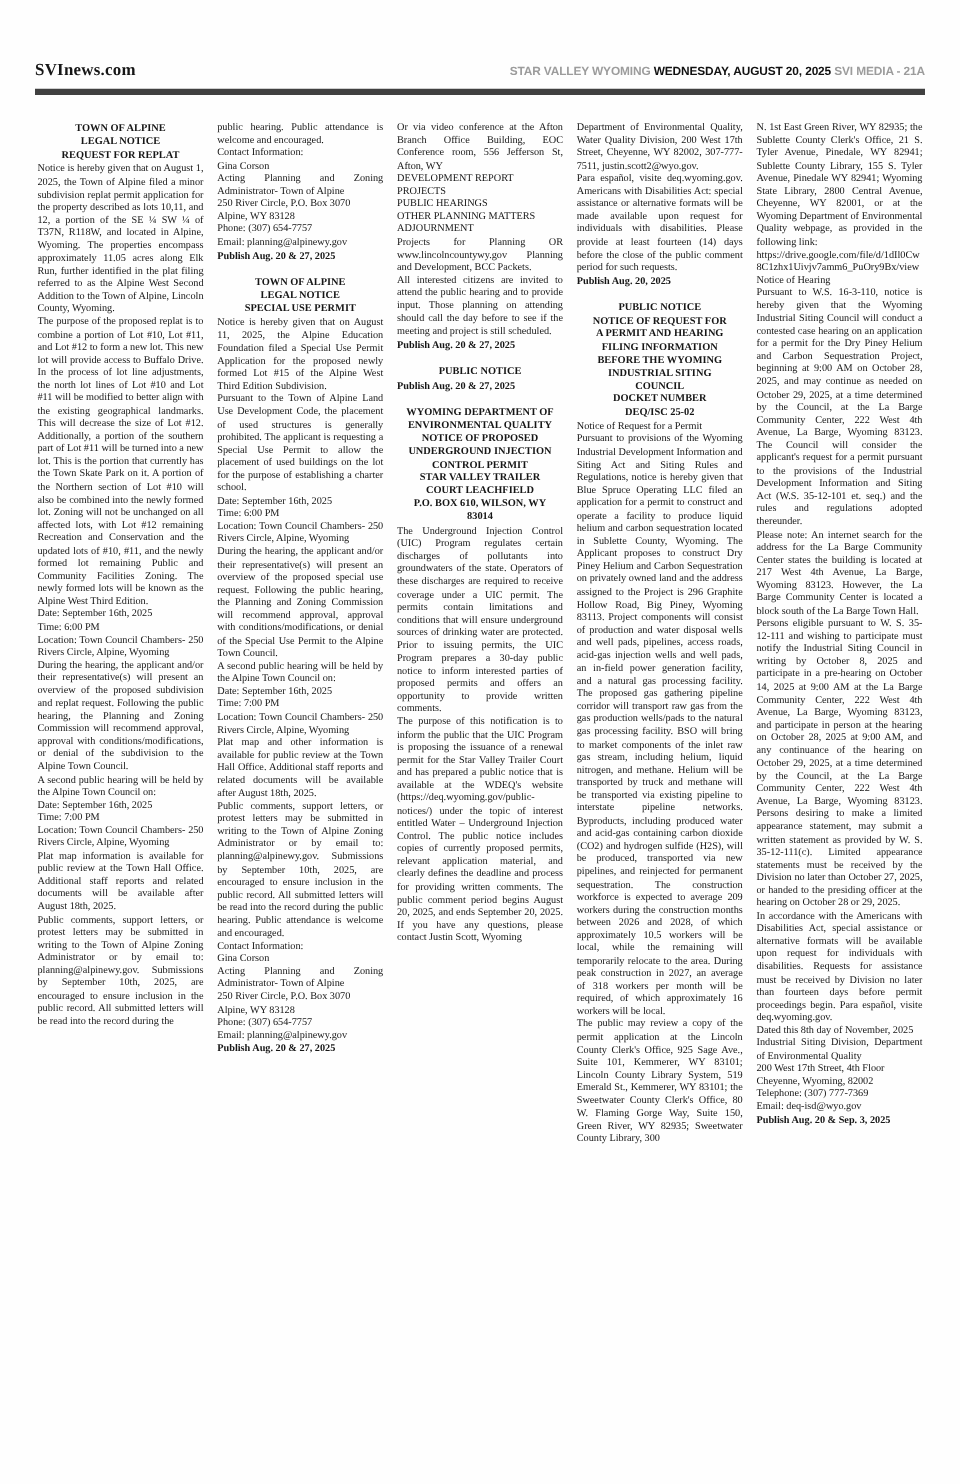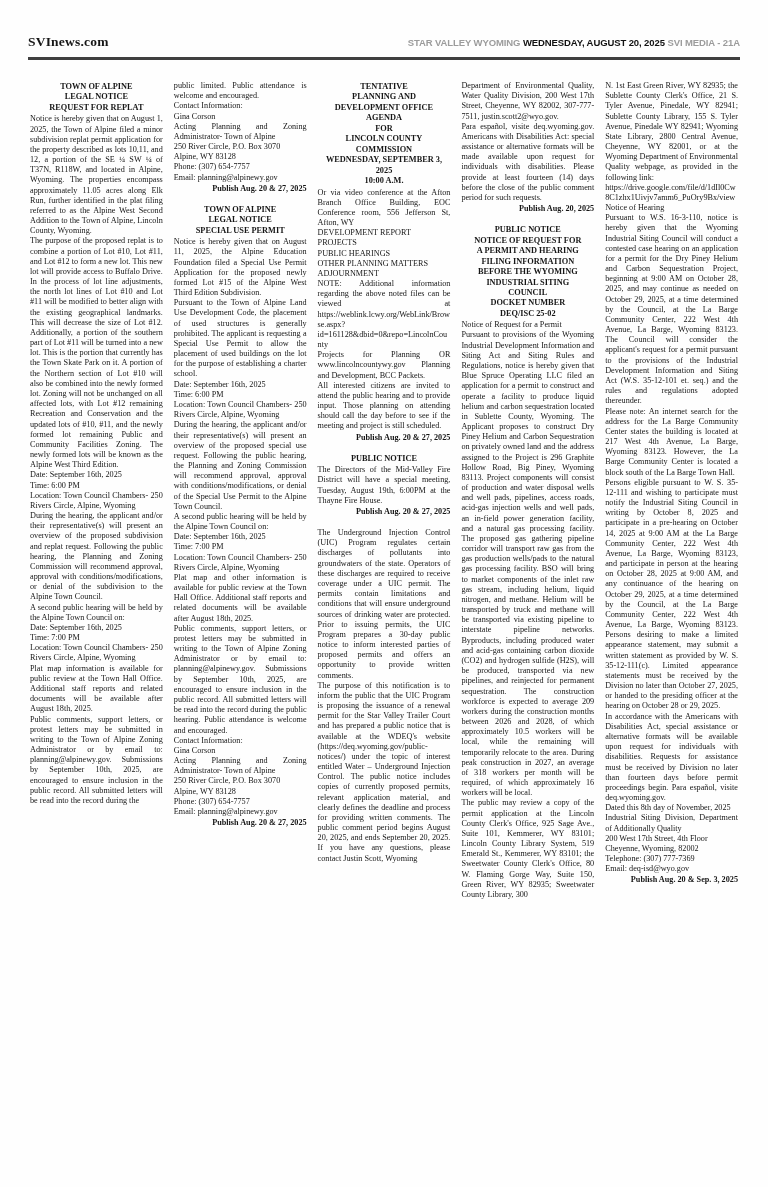--- a/index.html
+++ b/index.html
@@ -3,21 +3,21 @@
 <meta charset="utf-8">
 <style>
   html,body { margin:0; padding:0; background:#e8e8e8; }
   .page {
     position:relative; width:768px; height:1187px; margin:0 auto;
     background:#fefefe; overflow:hidden;
     font-family:"Liberation Serif", serif; color:#161616;
   }
   .masthead {
     display:flex; justify-content:space-between; align-items:baseline;
-    margin:34px 28px 0 28px; padding-bottom:7px; border-bottom:3px solid #404040;
+    margin:48px 28px 0 28px; padding-bottom:7px; border-bottom:5px solid #404040;
   }
   .site-name { font-weight:bold; font-size:13.5px; letter-spacing:0.2px; }
   .page-info {
     font-family:"Liberation Sans", sans-serif; font-size:9.5px; font-weight:bold;
     letter-spacing:-0.1px; color:#9c9c9c; white-space:nowrap;
   }
   .page-info .date { color:#111; }
   .columns {
     display:flex; gap:11px; margin:21px 30px 0 30px; height:1100px; overflow:hidden;
   }
@@ -25,21 +25,21 @@
   .p {
     font-size:8.2px; line-height:1.24; text-align:justify; text-justify:inter-word;
     overflow-wrap:anywhere; hyphens:none;
   }
   .h {
     font-size:8.3px; line-height:1.26; font-weight:bold; text-align:center;
     white-space:pre-line; margin:11px 0 1px 0;
   }
   .col .h:first-child { margin-top:1px; }
   .pub {
-    font-size:8.2px; line-height:1.24; font-weight:bold; text-align:right;
+    font-size:8.2px; line-height:1.24; font-weight:bold; text-align:left;
     margin:1px 0 11px 0;
   }
 </style>
 </head>
 <body>
 
 <div class="page">
   <div class="masthead">
     <span class="site-name">SVInews.com</span>
     <span class="page-info">
@@ -62,21 +62,21 @@
         <div class="p">Location: Town Council Chambers- 250 Rivers Circle, Alpine, Wyoming</div>
         <div class="p">During the hearing, the applicant and/or their representative(s) will present an overview of the proposed subdivision and replat request. Following the public hearing, the Planning and Zoning Commission will recommend approval, approval with conditions/modifications, or denial of the subdivision to the Alpine Town Council.</div>
         <div class="p">A second public hearing will be held by the Alpine Town Council on:</div>
         <div class="p">Date: September 16th, 2025</div>
         <div class="p">Time: 7:00 PM</div>
         <div class="p">Location: Town Council Chambers- 250 Rivers Circle, Alpine, Wyoming</div>
         <div class="p">Plat map information is available for public review at the Town Hall Office. Additional staff reports and related documents will be available after August 18th, 2025.</div>
         <div class="p">Public comments, support letters, or protest letters may be submitted in writing to the Town of Alpine Zoning Administrator or by email to: planning@alpinewy.gov. Submissions by September 10th, 2025, are encouraged to ensure inclusion in the public record. All submitted letters will be read into the record during the</div>
       </div>
       <div class="col">
-        <div class="p">public limited. Public attendance is welcome and encouraged.</div>
+        <div class="p">public hearing. Public attendance is welcome and encouraged.</div>
         <div class="p">Contact Information:</div>
         <div class="p">Gina Corson</div>
         <div class="p">Acting Planning and Zoning Administrator- Town of Alpine</div>
         <div class="p">250 River Circle, P.O. Box 3070</div>
         <div class="p">Alpine, WY 83128</div>
         <div class="p">Phone: (307) 654-7757</div>
         <div class="p">Email: planning@alpinewy.gov</div>
         <div class="pub">Publish Aug. 20 &amp; 27, 2025</div>
         <div class="h">TOWN OF ALPINE
 LEGAL NOTICE
@@ -96,43 +96,40 @@
         <div class="p">Contact Information:</div>
         <div class="p">Gina Corson</div>
         <div class="p">Acting Planning and Zoning Administrator- Town of Alpine</div>
         <div class="p">250 River Circle, P.O. Box 3070</div>
         <div class="p">Alpine, WY 83128</div>
         <div class="p">Phone: (307) 654-7757</div>
         <div class="p">Email: planning@alpinewy.gov</div>
         <div class="pub">Publish Aug. 20 &amp; 27, 2025</div>
       </div>
       <div class="col">
-        <div class="h">TENTATIVE
-PLANNING AND
-DEVELOPMENT OFFICE
-AGENDA
-FOR
-LINCOLN COUNTY
-COMMISSION
-WEDNESDAY, SEPTEMBER 3,
-2025
-10:00 A.M.</div>
         <div class="p">Or via video conference at the Afton Branch Office Building, EOC Conference room, 556 Jefferson St, Afton, WY</div>
         <div class="p">DEVELOPMENT REPORT</div>
         <div class="p">PROJECTS</div>
         <div class="p">PUBLIC HEARINGS</div>
         <div class="p">OTHER PLANNING MATTERS</div>
         <div class="p">ADJOURNMENT</div>
-        <div class="p">NOTE:  Additional information regarding the above noted files can be viewed at https://weblink.lcwy.org/WebLink/Browse.aspx?id=161128&amp;dbid=0&amp;repo=LincolnCounty</div>
         <div class="p">Projects for Planning OR www.lincolncountywy.gov Planning and Development, BCC Packets.</div>
         <div class="p">All interested citizens are invited to attend the public hearing and to provide input.  Those planning on attending should call the day before to see if the meeting and project is still scheduled.</div>
         <div class="pub">Publish Aug. 20 &amp; 27, 2025</div>
         <div class="h">PUBLIC NOTICE</div>
-        <div class="p">The Directors of the Mid-Valley Fire District will have a special meeting, Tuesday, August 19th, 6:00PM at the Thayne Fire House.</div>
         <div class="pub">Publish Aug. 20 &amp; 27, 2025</div>
+        <div class="h">WYOMING DEPARTMENT OF
+ENVIRONMENTAL QUALITY
+NOTICE OF PROPOSED
+UNDERGROUND INJECTION
+CONTROL PERMIT
+STAR VALLEY TRAILER
+COURT LEACHFIELD
+P.O. BOX 610, WILSON, WY
+83014</div>
         <div class="p">The Underground Injection Control (UIC) Program regulates certain discharges of pollutants into groundwaters of the state. Operators of these discharges are required to receive coverage under a UIC permit. The permits contain limitations and conditions that will ensure underground sources of drinking water are protected. Prior to issuing permits, the UIC Program prepares a 30-day public notice to inform interested parties of proposed permits and offers an opportunity to provide written comments.</div>
         <div class="p">The purpose of this notification is to inform the public that the UIC Program is proposing the issuance of a renewal permit for the Star Valley Trailer Court and has prepared a public notice that is available at the WDEQ's website (https://deq.wyoming.gov/public-notices/) under the topic of interest entitled Water – Underground Injection Control. The public notice includes copies of currently proposed permits, relevant application material, and clearly defines the deadline and process for providing written comments. The public comment period begins August 20, 2025, and ends September 20, 2025. If you have any questions, please contact Justin Scott, Wyoming</div>
       </div>
       <div class="col">
         <div class="p">Department of Environmental Quality, Water Quality Division, 200 West 17th Street, Cheyenne, WY 82002, 307-777-7511, justin.scott2@wyo.gov.</div>
         <div class="p">Para español, visite deq.wyoming.gov. Americans with Disabilities Act: special assistance or alternative formats will be made available upon request for individuals with disabilities. Please provide at least fourteen (14) days before the close of the public comment period for such requests.</div>
         <div class="pub">Publish Aug. 20, 2025</div>
         <div class="h">PUBLIC NOTICE
 NOTICE OF REQUEST FOR
 A PERMIT AND HEARING
@@ -148,21 +145,21 @@
       </div>
       <div class="col">
         <div class="p">N. 1st East Green River, WY 82935; the Sublette County Clerk's Office, 21 S. Tyler Avenue, Pinedale, WY 82941; Sublette County Library, 155 S. Tyler Avenue, Pinedale WY 82941; Wyoming State Library, 2800 Central Avenue, Cheyenne, WY 82001, or at the Wyoming Department of Environmental Quality webpage, as provided in the following link:</div>
         <div class="p">https://drive.google.com/file/d/1dIl0Cw8C1zhx1Uivjv7amm6_PuOry9Bx/view</div>
         <div class="p">Notice of Hearing</div>
         <div class="p">Pursuant to W.S. 16-3-110, notice is hereby given that the Wyoming Industrial Siting Council will conduct a contested case hearing on an application for a permit for the Dry Piney Helium and Carbon Sequestration Project, beginning at 9:00 AM on October 28, 2025, and may continue as needed on October 29, 2025, at a time determined by the Council, at the La Barge Community Center, 222 West 4th Avenue, La Barge, Wyoming 83123. The Council will consider the applicant's request for a permit pursuant to the provisions of the Industrial Development Information and Siting Act (W.S. 35-12-101 et. seq.) and the rules and regulations adopted thereunder.</div>
         <div class="p">Please note: An internet search for the address for the La Barge Community Center states the building is located at 217 West 4th Avenue, La Barge, Wyoming 83123. However, the La Barge Community Center is located a block south of the La Barge Town Hall.</div>
         <div class="p">Persons eligible pursuant to W. S. 35-12-111 and wishing to participate must notify the Industrial Siting Council in writing by October 8, 2025 and participate in a pre-hearing on October 14, 2025 at 9:00 AM at the La Barge Community Center, 222 West 4th Avenue, La Barge, Wyoming 83123, and participate in person at the hearing on October 28, 2025 at 9:00 AM, and any continuance of the hearing on October 29, 2025, at a time determined by the Council, at the La Barge Community Center, 222 West 4th Avenue, La Barge, Wyoming 83123. Persons desiring to make a limited appearance statement, may submit a written statement as provided by W. S. 35-12-111(c). Limited appearance statements must be received by the Division no later than October 27, 2025, or handed to the presiding officer at the hearing on October 28 or 29, 2025.</div>
         <div class="p">In accordance with the Americans with Disabilities Act, special assistance or alternative formats will be available upon request for individuals with disabilities. Requests for assistance must be received by Division no later than fourteen days before permit proceedings begin. Para español, visite deq.wyoming.gov.</div>
         <div class="p">Dated this 8th day of November, 2025</div>
-        <div class="p">Industrial Siting Division, Department of Additionally Quality</div>
+        <div class="p">Industrial Siting Division, Department of Environmental Quality</div>
         <div class="p">200 West 17th Street, 4th Floor</div>
         <div class="p">Cheyenne, Wyoming, 82002</div>
         <div class="p">Telephone: (307) 777-7369</div>
         <div class="p">Email: deq-isd@wyo.gov</div>
         <div class="pub">Publish Aug. 20 &amp; Sep. 3, 2025</div>
       </div>
     </div>
 </div>
 
 </body></html>

